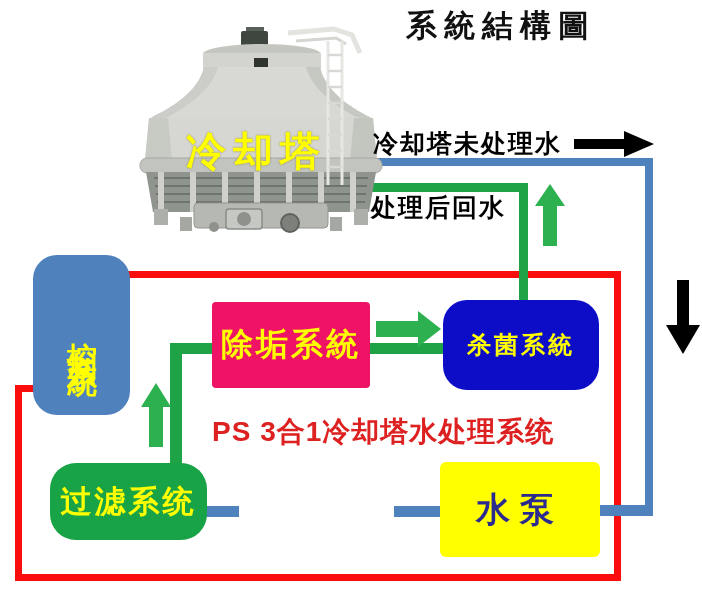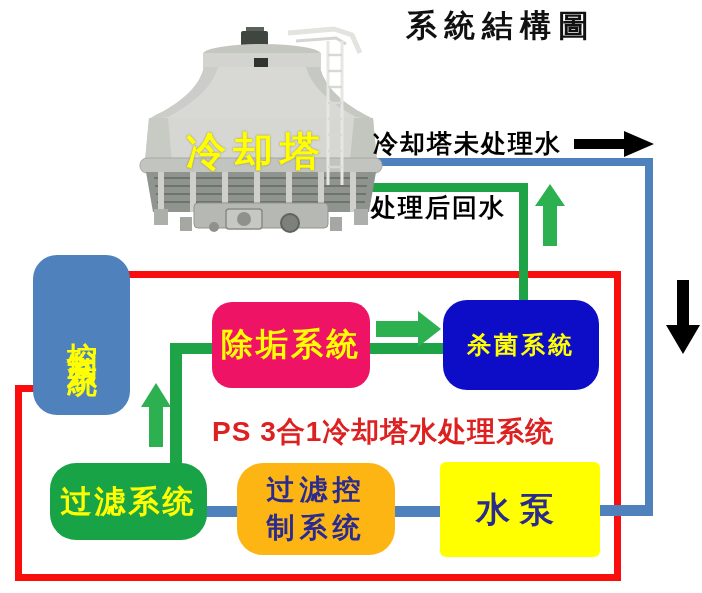--- a/index.html
+++ b/index.html
@@ -37,21 +37,21 @@
   .node{
     position:absolute;display:flex;align-items:center;justify-content:center;
     font-weight:700;text-align:center;
   }
   .box-control{
     left:33px;top:255px;width:97px;height:160px;background:#4f81bd;border-radius:24px;
     color:#ffff00;font-size:30px;
     writing-mode:vertical-lr;text-orientation:upright;letter-spacing:8px;
   }
   .box-descaling{
-    left:212px;top:302px;width:158px;height:86px;background:#ee1364;border-radius:20px;
+    left:212px;top:302px;width:158px;height:86px;background:#ee1364;border-radius:4px;
     color:#ffff00;font-size:32px;letter-spacing:3px;
   }
   .box-sterilization{
     left:443px;top:300px;width:156px;height:90px;background:#0d0dc8;border-radius:24px;
     color:#ffff00;font-size:24px;letter-spacing:3px;
   }
   .box-filtration{
     left:50px;top:463px;width:157px;height:77px;background:#19a347;border-radius:26px;
     color:#ffff00;font-size:31px;letter-spacing:3px;
   }
@@ -161,24 +161,20 @@
 
   <div class="abs title">系統結構圖</div>
   <div class="abs flow-label lbl-untreated">冷却塔未处理水</div>
   <div class="abs flow-label lbl-treated">处理后回水</div>
   <div class="abs caption">PS 3合1冷却塔水处理系统</div>
 
   <div class="node box-control">控制系統</div>
   <div class="node box-descaling">除垢系統</div>
   <div class="node box-sterilization">杀菌系統</div>
   <div class="node box-filtration">过滤系统</div>
-  <div class="node box-filter-control">
-    <span>过滤控</span>
-    <span>制系统</span>
-  </div>
   <div class="node box-pump">水泵</div>
 
   <svg class="abs" style="left:574px;top:129px;" width="82" height="30" viewBox="0 0 82 30">
     <polygon points="0,10 50,10 50,2 80,15 50,28 50,20 0,20" fill="#000000"></polygon>
   </svg>
 
   <svg class="abs" style="left:665px;top:280px;" width="36" height="75" viewBox="0 0 36 75">
     <polygon points="12,0 24,0 24,45 35,45 18,74 1,45 12,45" fill="#000000"></polygon>
   </svg>
 

